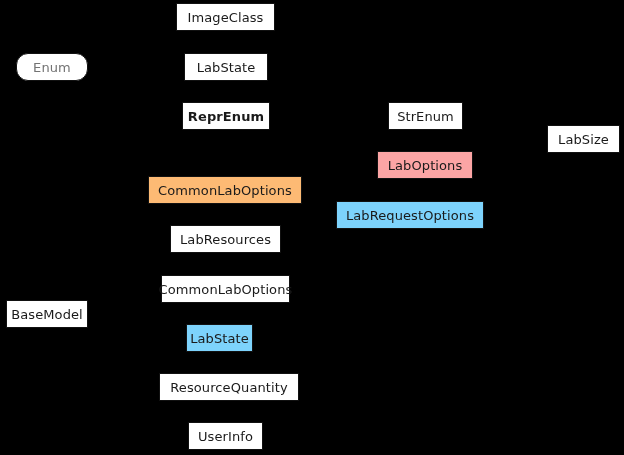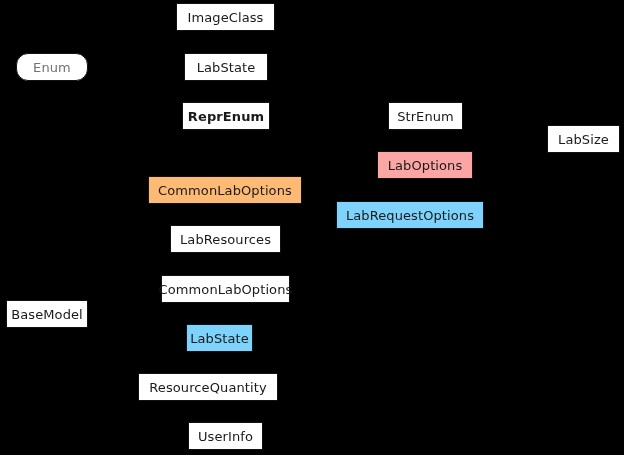--- a/index.html
+++ b/index.html
@@ -99,21 +99,21 @@
       </div>
       <div class="class-node" style="left: 161px; top: 275px; width: 129px; height: 28px; background: rgb(255, 255, 255); border-color: rgb(17, 17, 17); color: rgb(26, 26, 26);">
         <span class="class-node-label">CommonLabOptions</span>
       </div>
       <div class="class-node" style="left: 6px; top: 300px; width: 82px; height: 28px; background: rgb(255, 255, 255); border-color: rgb(17, 17, 17); color: rgb(26, 26, 26);">
         <span class="class-node-label">BaseModel</span>
       </div>
       <div class="class-node" style="left: 186px; top: 324px; width: 67px; height: 28px; background: #7dd3fc; border-color: rgb(17, 17, 17); color: rgb(26, 26, 26);">
         <span class="class-node-label">LabState</span>
       </div>
-      <div class="class-node" style="left: 138px; top: 373px; width: 140px; height: 28px; background: rgb(255, 255, 255); border-color: rgb(17, 17, 17); color: rgb(26, 26, 26);">
+      <div class="class-node" style="left: 159px; top: 373px; width: 140px; height: 28px; background: rgb(255, 255, 255); border-color: rgb(17, 17, 17); color: rgb(26, 26, 26);">
         <span class="class-node-label">ResourceQuantity</span>
       </div>
       <div class="class-node" style="left: 188px; top: 422px; width: 75px; height: 28px; background: rgb(255, 255, 255); border-color: rgb(17, 17, 17); color: rgb(26, 26, 26);">
         <span class="class-node-label">UserInfo</span>
       </div>
     </div>
 
 </div>
 
 </body></html>

